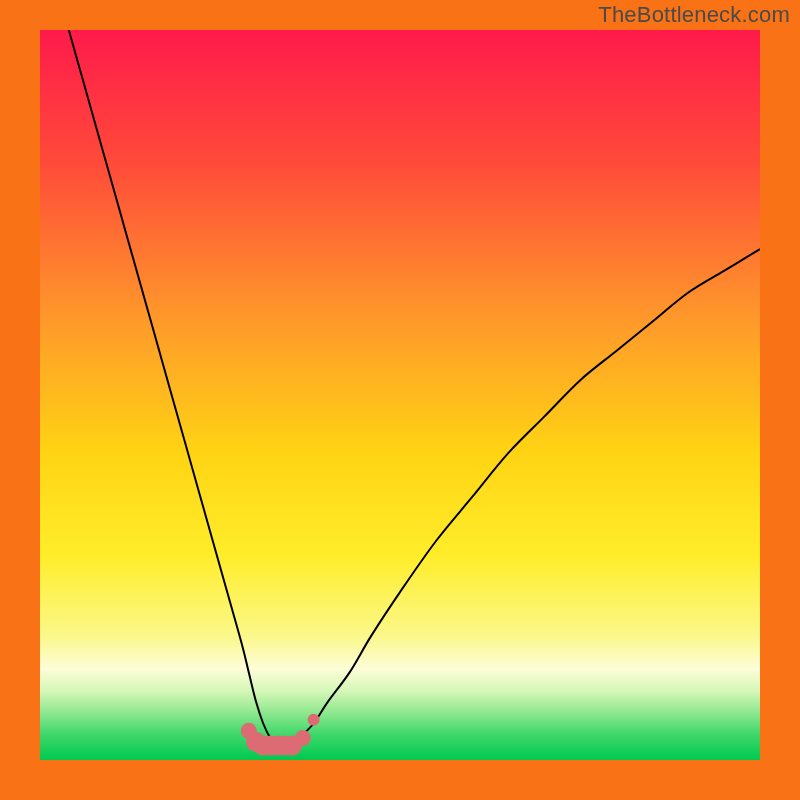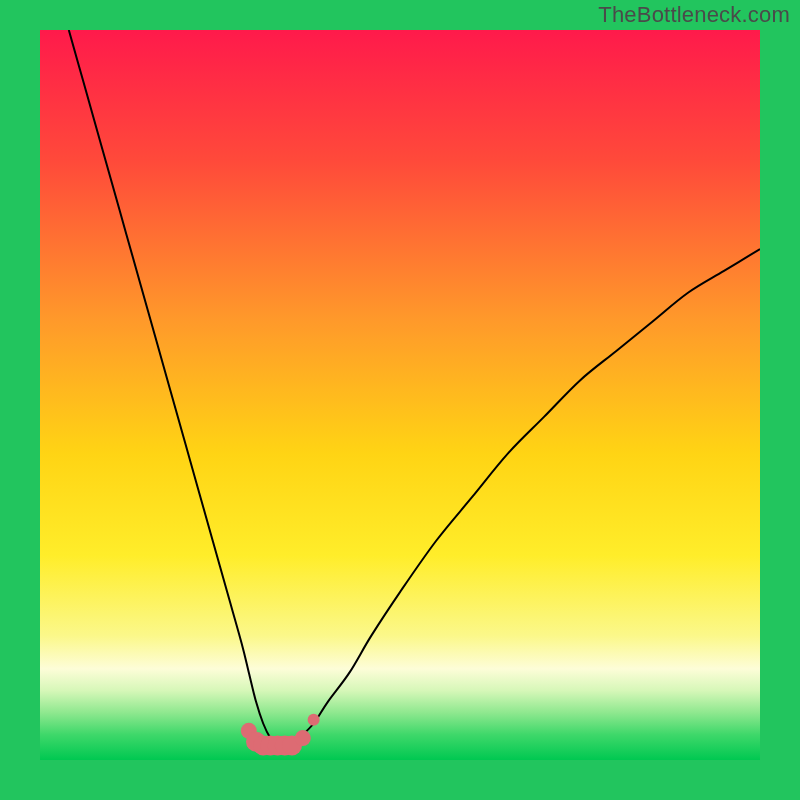--- a/index.html
+++ b/index.html
@@ -8,21 +8,21 @@
     width: 800px;
     height: 800px;
     background: #000;
     font-family: Arial, Helvetica, sans-serif;
     overflow: hidden;
   }
   .frame {
     position: relative;
     width: 800px;
     height: 800px;
-    background: #22c55e;
+    background: #f97316;
   }
   .attribution {
     position: absolute;
     top: 2px;
     right: 10px;
     color: #4a4a4a;
     font-size: 22px;
     font-weight: 500;
     letter-spacing: 0.2px;
   }

